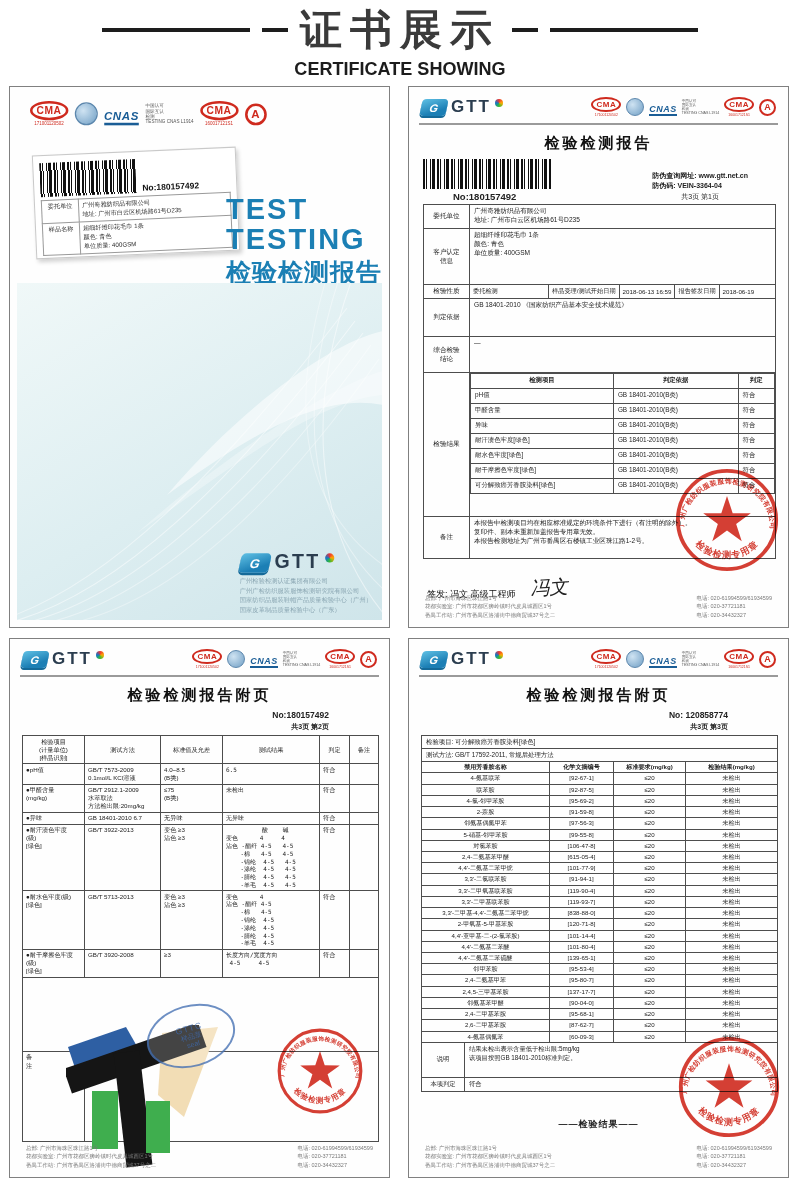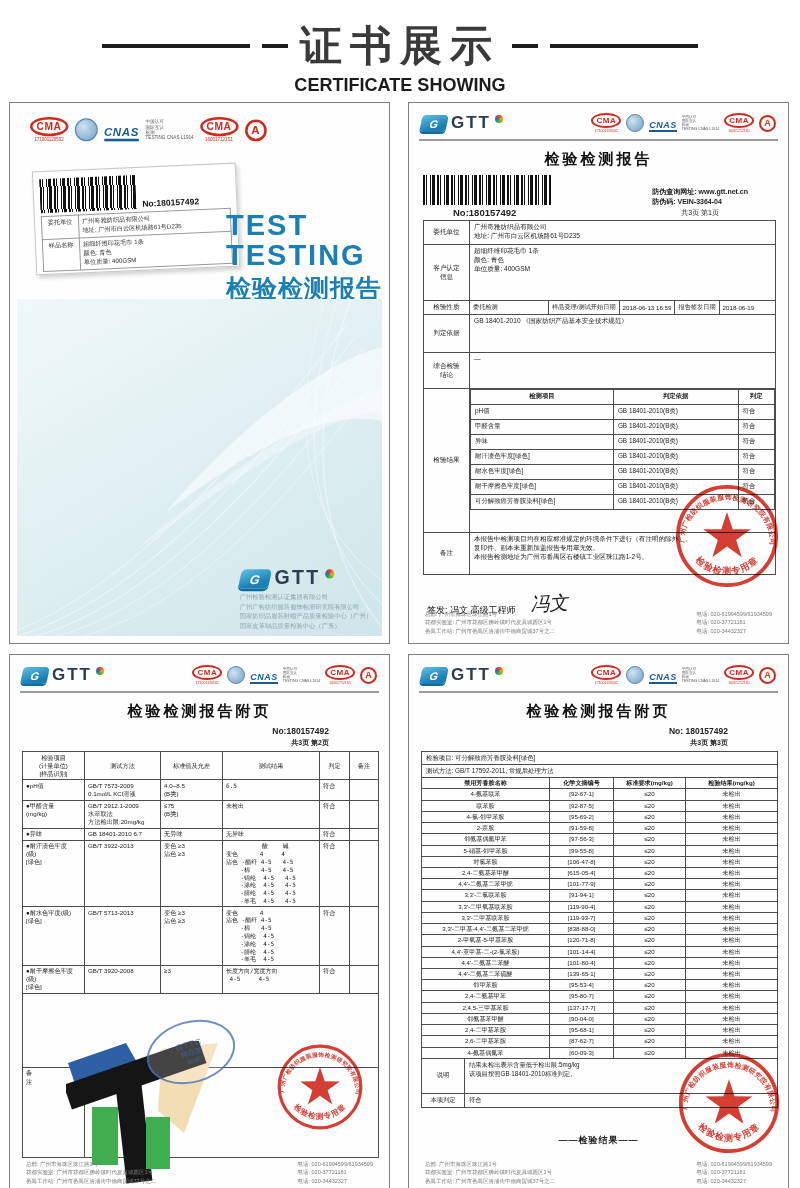--- a/index.html
+++ b/index.html
@@ -1,20 +1,20 @@
 <!DOCTYPE html>
 <html><head>
 <meta charset="utf-8">
 <style>
   html,body{margin:0;padding:0;background:#fff;}
   body{font-family:"Liberation Sans","DejaVu Sans",sans-serif;color:#222;}
   .page{width:800px;height:1188px;position:relative;overflow:hidden;background:#fff;}
 
   
-  .main-head{padding-top:20px;}
+  .main-head{padding-top:4px;}
   .title-row{display:flex;align-items:center;justify-content:center;gap:12px;height:52px;}
   .t-line{height:4px;background:#1d1d1d;width:148px;}
   .t-dash{height:4px;background:#1d1d1d;width:26px;}
   .main-title{font-size:42px;font-weight:bold;color:#3a3a3a;letter-spacing:8px;line-height:1;}
   .main-sub{text-align:center;font-size:19px;font-weight:bold;color:#1c1c1c;letter-spacing:0px;transform:scaleX(.95);margin-top:2px;}
 
   
   .grid{display:grid;grid-template-columns:381px 381px;grid-template-rows:542px 540px;gap:10px 18px;padding:6px 9px 8px;}
   .panel{border:1px solid #808080;background:#fefefe;position:relative;overflow:hidden;box-sizing:border-box;}
 
@@ -603,21 +603,21 @@
             </span>
           <span class="logo-a">
               <b>A</b>
             </span>
         </div>
       </div>
       <div class="doc-rule"></div>
       <div class="doc-title">检验检测报告附页</div>
 
       <div class="no-block">
-        <div>No: 180157492</div>
+        <div>No: 120858774</div>
         <div class="pg">共3页  第3页</div>
       </div>
 
       <table class="p4-info">
         <tbody>
             <tr>
               <td>检验项目: 可分解致癌芳香胺染料[绿色]</td>
             </tr>
         <tr>
               <td>测试方法: GB/T 17592-2011, 常规后处理方法</td>

